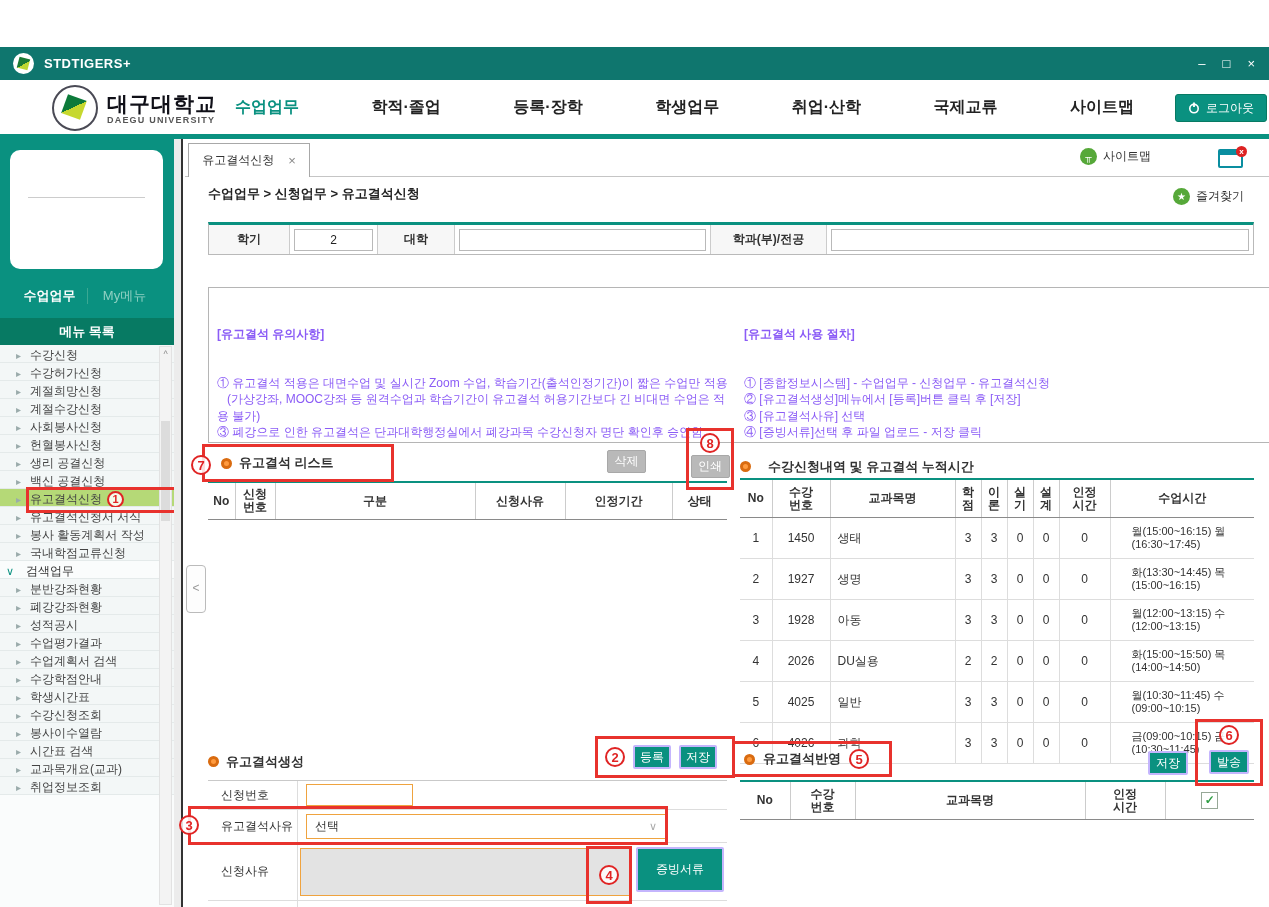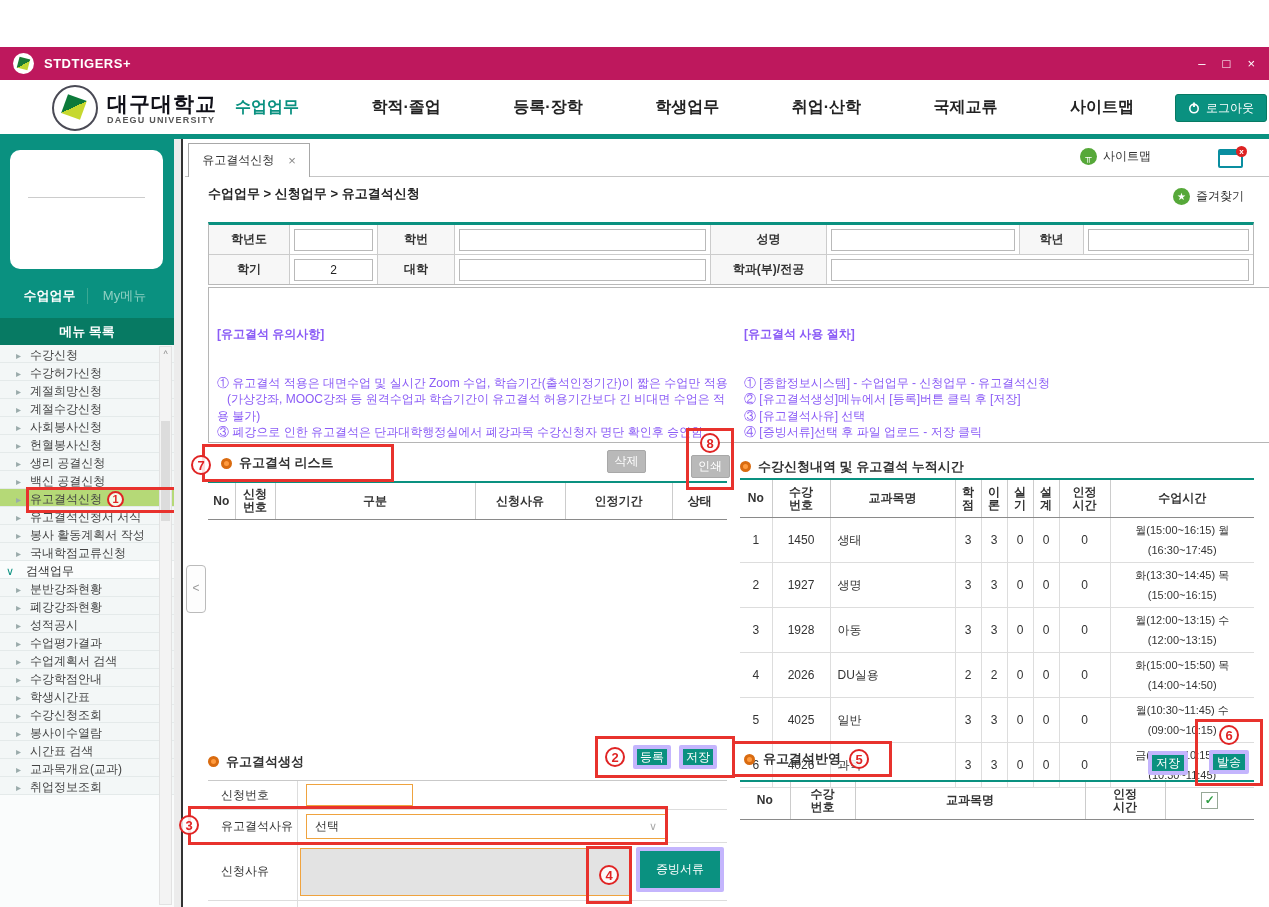--- a/index.html
+++ b/index.html
@@ -1,19 +1,19 @@
 <!DOCTYPE html>
 <html><head>
 <meta charset="utf-8">
 <style>
   html,body{margin:0;padding:0;background:#fff;}
   .screen{position:relative;width:1269px;height:907px;background:#fff;overflow:hidden;
           font-family:"Liberation Sans",sans-serif;color:#222;}
   
-  .titlebar{position:absolute;left:0;top:47px;width:100%;height:33px;background:#be185d;
+  .titlebar{position:absolute;left:0;top:47px;width:100%;height:33px;background:#0f766e;
             display:flex;align-items:center;}
   .applogo{width:21px;height:21px;border-radius:50%;background:#fff;margin-left:13px;position:relative;flex:0 0 auto;}
   .applogo::before{content:"";position:absolute;left:5px;top:5px;width:11px;height:11px;
             background:linear-gradient(135deg,#1a7a34 55%,#bed730 55%);transform:rotate(15deg);}
   .apptitle{color:#fff;font-weight:bold;font-size:13px;margin-left:10px;letter-spacing:.5px;}
   .winctl{position:absolute;right:14px;top:0;height:33px;display:flex;align-items:center;gap:17px;color:#fff;font-size:13px;}
   .winctl span{cursor:default;}
   
   .navbar{position:absolute;left:0;top:80px;width:100%;height:54px;background:#fff;border-bottom:5px solid #0a9180;}
   .brand{position:absolute;left:52px;top:5px;display:flex;align-items:center;gap:9px;}
@@ -88,47 +88,47 @@
   .ncol{padding:5px 8px;line-height:16.4px;white-space:pre-wrap;overflow:hidden;}
   .ntitle{font-weight:bold;}
   
   .bullet{width:11px;height:11px;border-radius:50%;background:#ff9b3f;border:3px solid #d96b10;box-sizing:border-box;flex:0 0 auto;}
   .sec-title{font-size:13px;font-weight:bold;color:#333;}
   .ann{display:inline-flex;align-items:center;justify-content:center;width:20px;height:20px;border:2px solid #e02424;
       border-radius:50%;color:#e02424;font-size:13px;font-weight:bold;background:rgba(255,255,255,.85);box-sizing:border-box;flex:0 0 auto;}
   .ann.small{width:17px;height:17px;font-size:11px;}
   .rbox{border:3px solid #e8322d;box-sizing:border-box;}
   .btn{display:inline-flex;align-items:center;justify-content:center;font-size:12px;border-radius:2px;cursor:pointer;box-sizing:border-box;}
-  .btn.teal{background:#0a9180;border:4px solid #c4b5fd;color:#fff;}
+  .btn.teal{background:#0a9180;border:2px solid #c4b5fd;color:#fff;}
   .btn.gray{background:#b9b9b9;border:1px solid #a8a8a8;color:#fff;}
   table{border-collapse:collapse;table-layout:fixed;}
   th{font-size:12px;color:#333;white-space:pre-line;line-height:13px;text-align:center;font-weight:bold;}
   td{font-size:12px;color:#333;}
   
   .list-sec{position:absolute;left:23px;top:309px;width:519px;}
   .ls-head{position:relative;height:33px;}
   .rbox7{position:absolute;left:-6px;top:-4px;width:192px;height:38px;display:flex;align-items:center;gap:7px;padding-left:16px;}
   .ann7{position:absolute;left:-14px;top:8px;}
   .btn-del{position:absolute;right:81px;top:2px;width:39px;height:23px;}
   .rbox8{position:absolute;right:-7px;top:-20px;width:48px;height:62px;display:flex;flex-direction:column;align-items:center;}
   .rbox8 .btn{width:39px;height:23px;margin-top:2px;}
   .ls-table{width:519px;margin-top:0;}
   .ls-table th{border-top:2px solid #0a9180;border-bottom:1px solid #8a8a8a;border-left:1px solid #ccc;height:34px;}
   .ls-table th:first-child{border-left:none;}
   .ls-table td.empty{height:44px;border:none;}
   
   .course-sec{position:absolute;left:555px;top:316px;width:514px;}
-  .cs-h{height:23px;display:flex;align-items:center;gap:7px;}
+  .cs-h{height:23px;display:flex;align-items:center;gap:17px;}
   .co-table{width:514px;}
   .co-table th{border-top:2px solid #0a9180;border-bottom:1px solid #8a8a8a;border-left:1px solid #ccc;height:35px;}
   .co-table th:first-child{border-left:none;}
   .co-table td{border-bottom:1px solid #ddd;border-left:1px solid #ddd;height:36px;text-align:center;}
   .co-table td:first-child{border-left:none;}
   .co-table td.name{text-align:left;padding-left:7px;}
-  .co-table td.time{font-size:11px;line-height:20px;text-align:center;padding:2px 3px;}
+  .co-table td.time{font-size:11px;line-height:13px;text-align:left;padding:2px 21px;}
   
   .create-sec{position:absolute;left:23px;top:604px;width:519px;}
   .cr-head{position:relative;height:37px;border-bottom:1px solid #c9c9c9;display:flex;align-items:center;gap:7px;}
   .rbox2{position:absolute;right:-8px;top:-7px;width:140px;height:42px;display:flex;align-items:center;gap:8px;padding-left:7px;}
   .rbox2 .btn{width:38px;height:24px;}
   .cs-row{display:flex;align-items:center;border-bottom:1px solid #ddd;position:relative;}
   .cs-label{width:90px;flex:0 0 auto;padding-left:13px;font-size:12px;color:#333;align-self:stretch;display:flex;align-items:center;
       border-right:1px solid #ddd;box-sizing:border-box;}
   .cs-field{padding-left:8px;display:flex;align-items:center;flex:1;}
   .obox{width:105px;height:20px;border:1px solid #efa33f;background:#fff;}
@@ -357,38 +357,20 @@
         </div>
     </div>
 
     <div class="crumb">수업업무 &gt; 신청업무 &gt; 유고결석신청</div>
     <div class="fav-link">
       <span class="star">★</span>
       <span>즐겨찾기</span>
     </div>
 
     <div class="idf">
-      <div class="idf-row r1">
-        <div class="idf-label">학년도</div>
-        <div class="idf-cell">
-            <span class="ibox"></span>
-          </div>
-        <div class="idf-label">학번</div>
-        <div class="idf-cell">
-            <span class="ibox"></span>
-          </div>
-        <div class="idf-label">성명</div>
-        <div class="idf-cell">
-            <span class="ibox"></span>
-          </div>
-        <div class="idf-label">학년</div>
-        <div class="idf-cell last">
-            <span class="ibox"></span>
-          </div>
-      </div>
       <div class="idf-row r2">
         <div class="idf-label">학기</div>
         <div class="idf-cell">
             <span class="ibox">2</span>
           </div>
         <div class="idf-label">대학</div>
         <div class="idf-cell">
             <span class="ibox"></span>
           </div>
         <div class="idf-label">학과(부)/전공</div>

